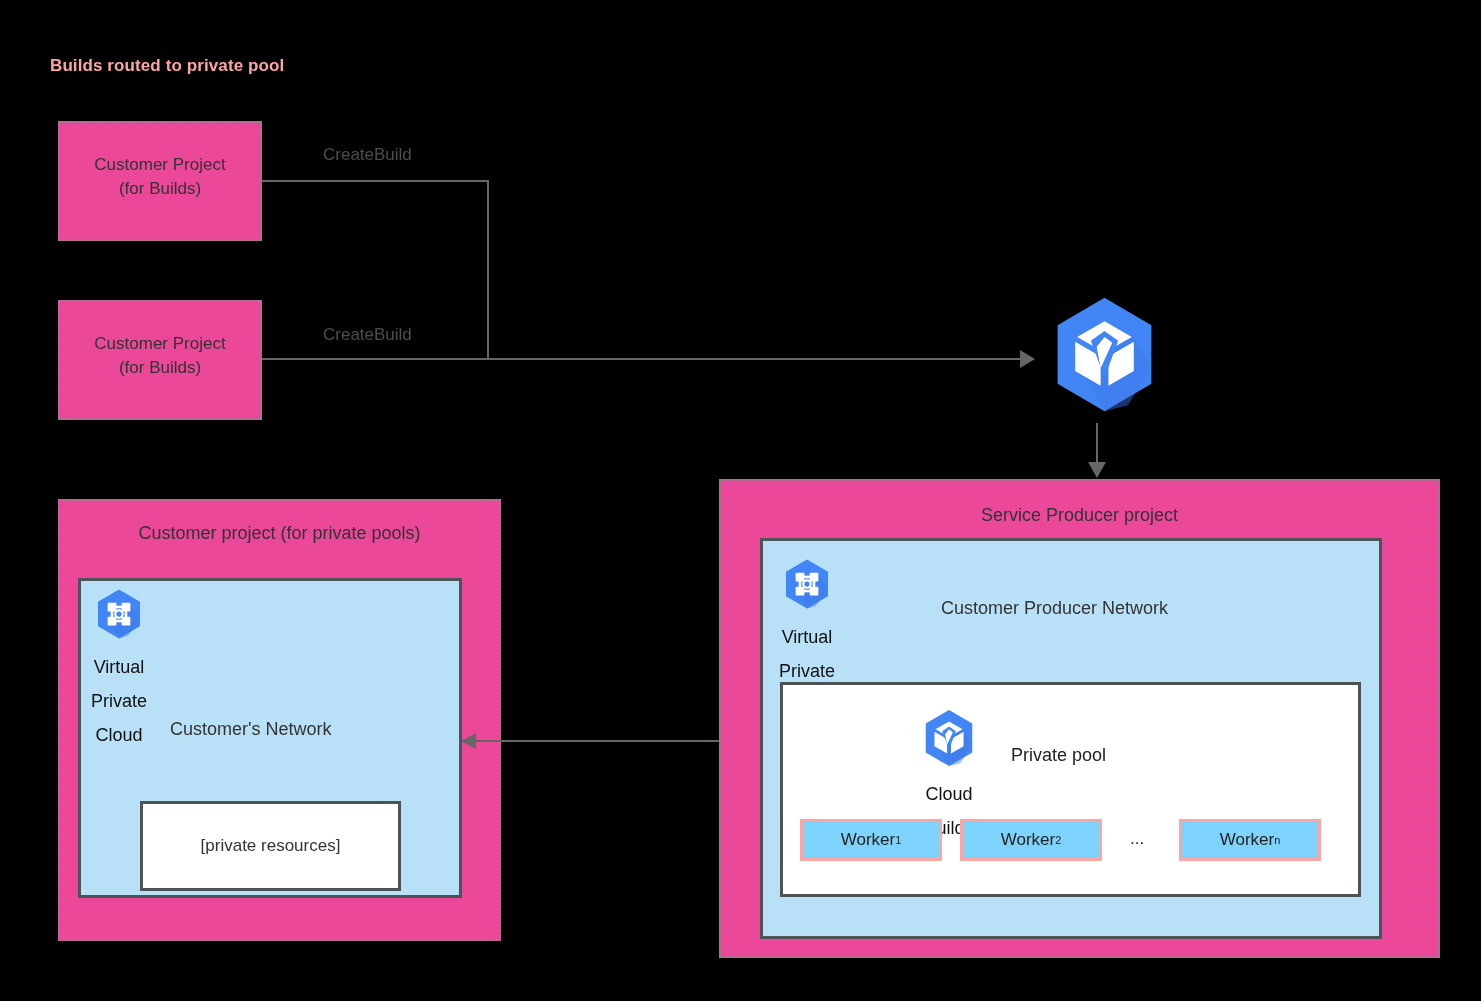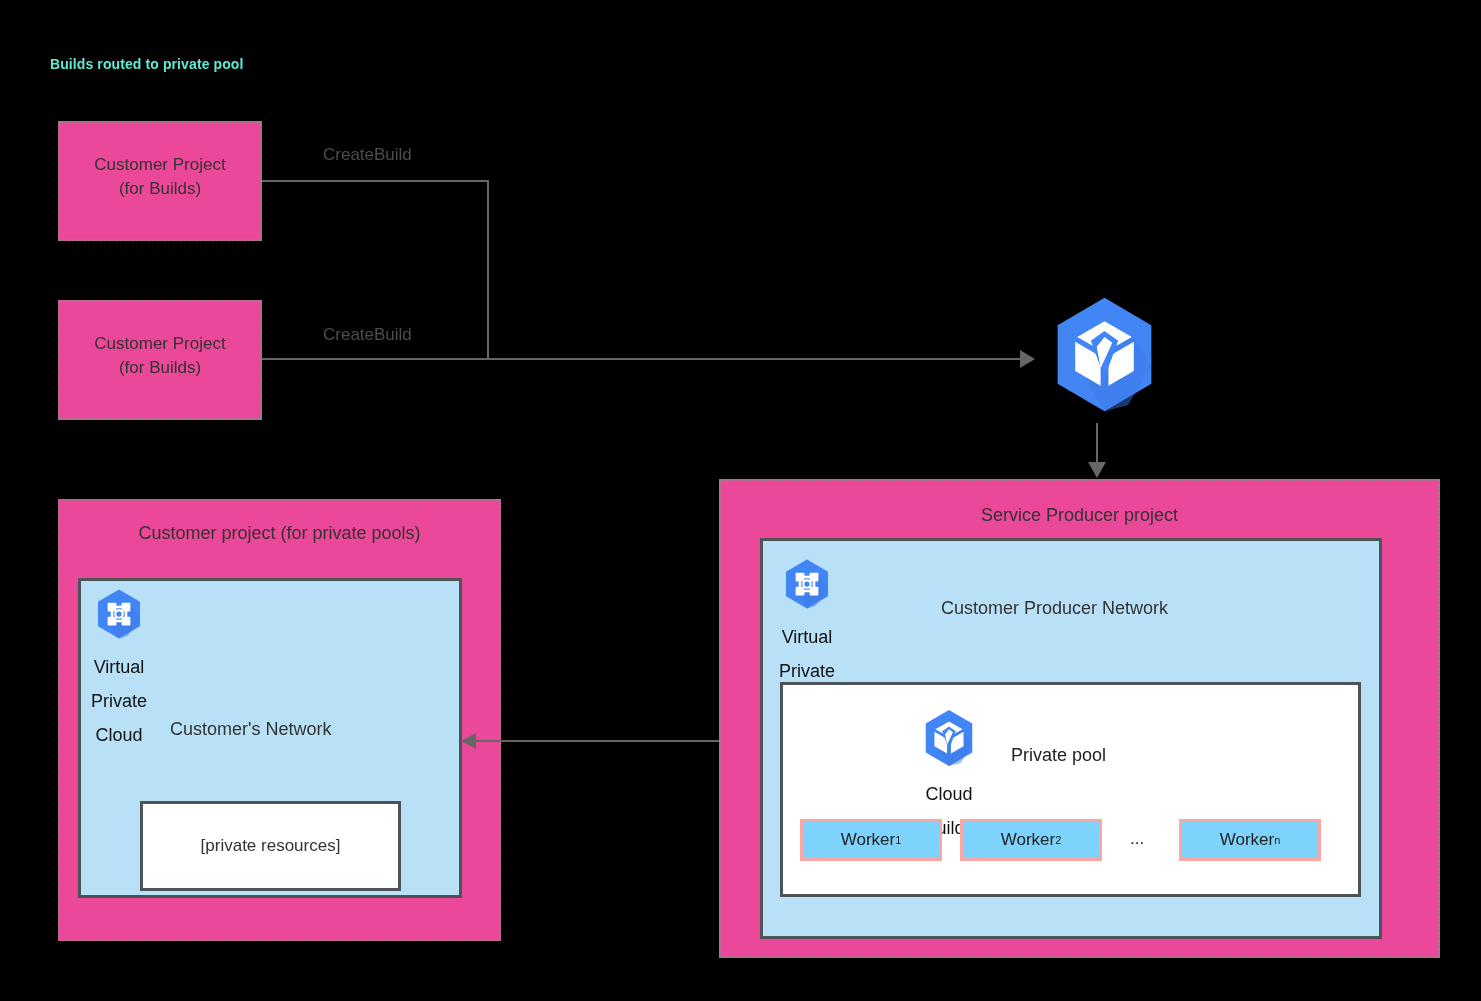--- a/index.html
+++ b/index.html
@@ -1,21 +1,21 @@
 <!DOCTYPE html>
 <html><head>
 <meta charset="utf-8">
 <style>
   html,body{margin:0;padding:0;background:#000;}
   body{width:1481px;height:1001px;position:relative;overflow:hidden;
        font-family:"Liberation Sans","DejaVu Sans",sans-serif;}
   .stage{position:absolute;left:0;top:0;width:1481px;height:1001px;}
 
-  .title{position:absolute;left:50px;top:56px;font-size:14px;font-weight:bold;
-         color:#5eead4;letter-spacing:.1px;white-space:nowrap;}
+  .title{position:absolute;left:50px;top:56px;font-size:17px;font-weight:bold;
+         color:#fca5a5;letter-spacing:.1px;white-space:nowrap;}
 
   
   .dotbox{position:absolute;background:#ec4899;
           border:2px dotted #888888;box-sizing:border-box;}
 
   .cp-label{position:absolute;left:0;right:0;text-align:center;
             color:#333333;font-size:17px;line-height:24px;}
 
   .createbuild{position:absolute;color:#4d4d4d;font-size:17px;white-space:nowrap;margin-left:41px;}
 

